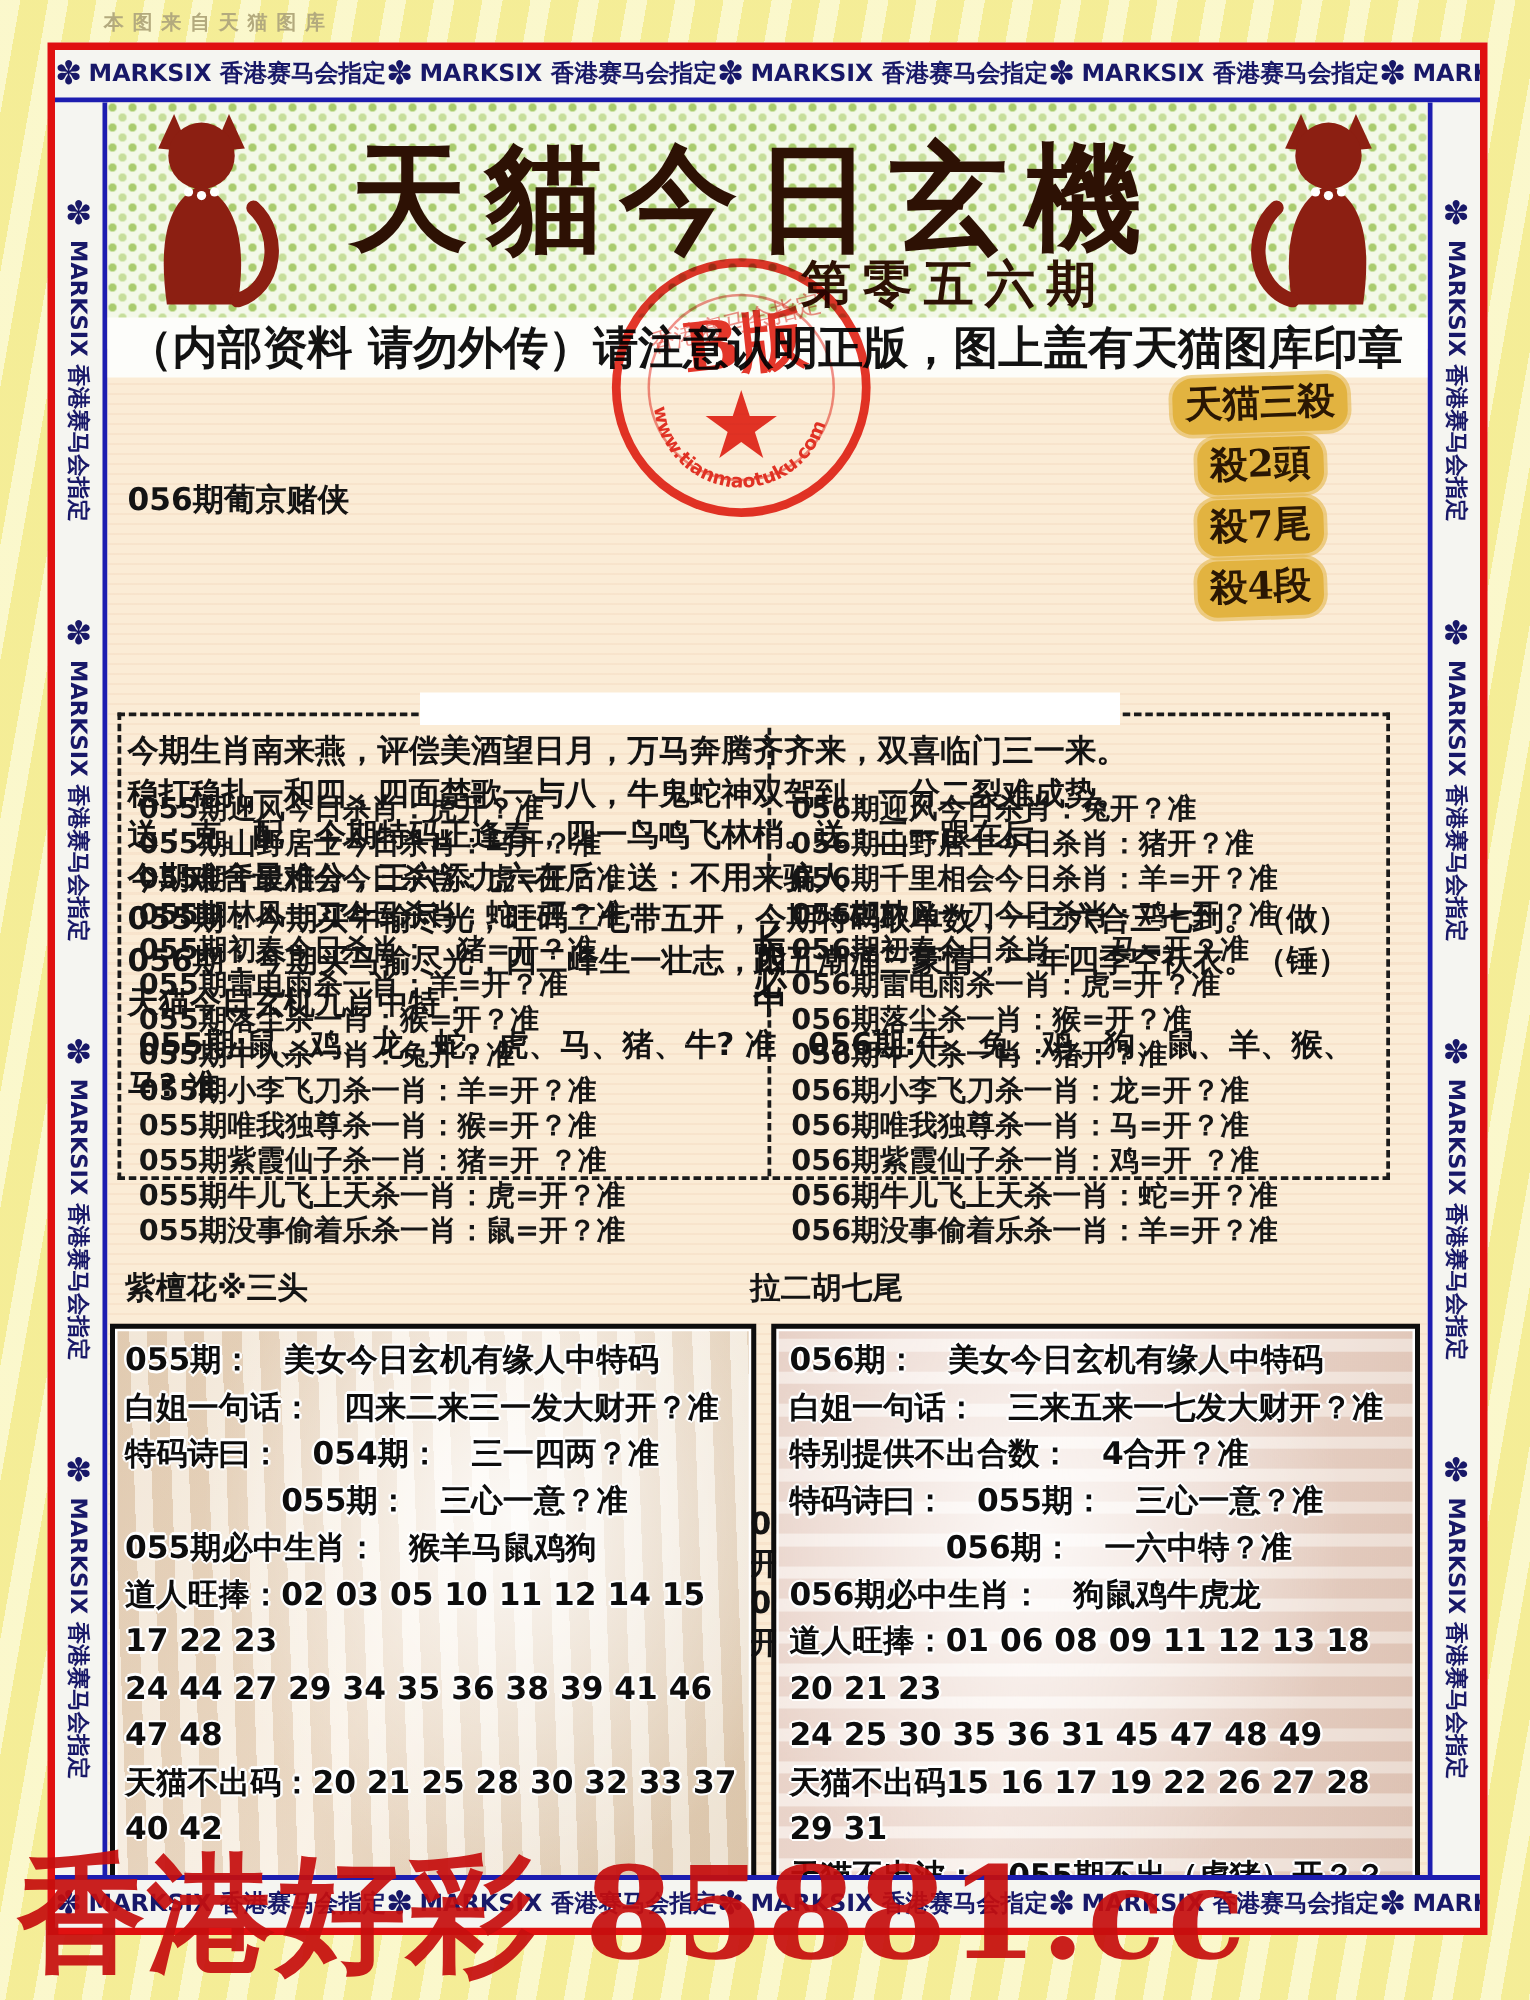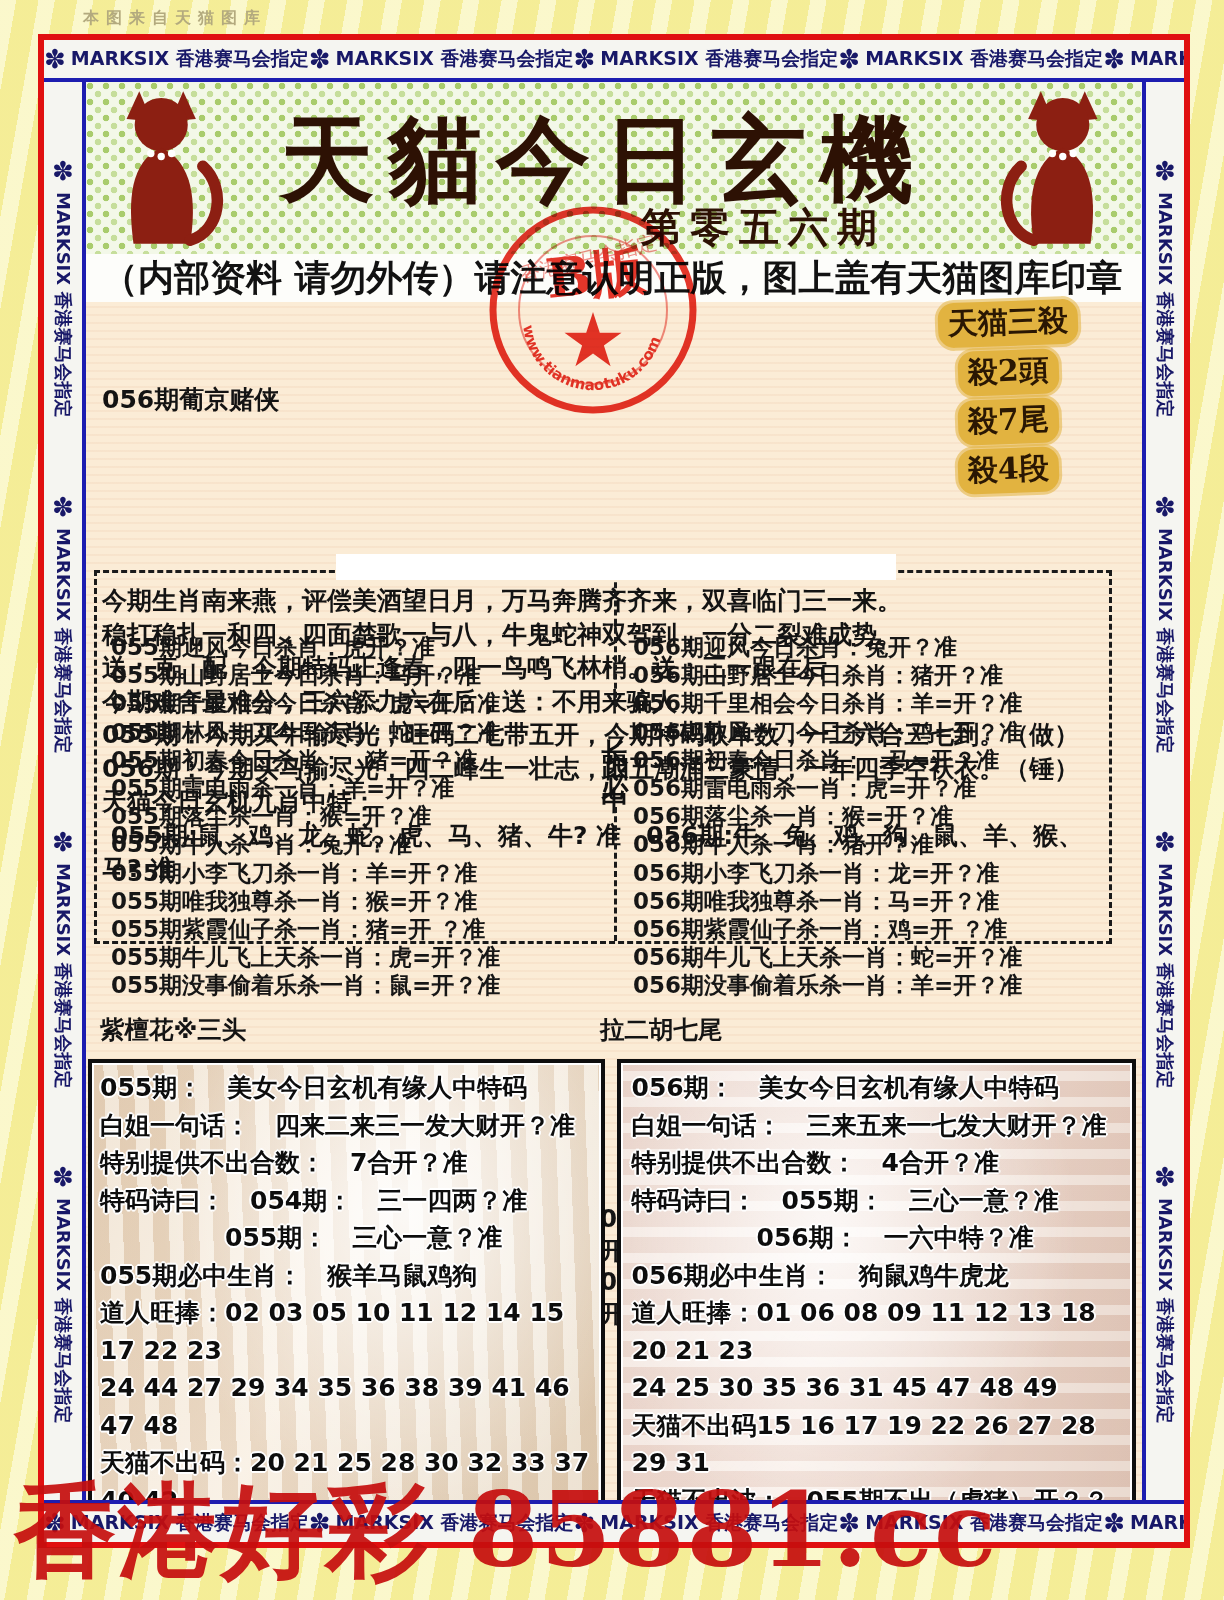--- a/index.html
+++ b/index.html
@@ -271,21 +271,20 @@
           <div>
             
           <div>055期：3尾,5尾,2尾,7尾,1尾,4尾,8尾≡≡开？【准】</div><div>056期：4尾,1尾,3尾,0尾,5尾,8尾,9尾≡≡开？【准】</div></div>
         </div>
 
         <div class="photo-boxes">
           <div class="photo-box photo-box-left">
 
           <div class="box-line">055期：　美女今日玄机有缘人中特码</div>
               <div class="box-line">白姐一句话：　四来二来三一发大财开？准</div>
-              <div class="box-line">特别提供不出合数：　7合开？准</div>
               <div class="box-line">特码诗曰：　054期：　三一四两？准</div>
               <div class="box-line">　　　　　055期：　三心一意？准</div>
               <div class="box-line">055期必中生肖：　猴羊马鼠鸡狗</div>
               <div class="box-line">道人旺捧：02 03 05 10 11 12 14 15 17 22 23</div>
               <div class="box-line">24 44 27 29 34 35 36 38 39 41 46 47 48</div>
               <div class="box-line">天猫不出码：20 21 25 28 30 32 33 37 40 42</div>
             </div>
           <div class="photo-box photo-box-right">
 
           <div class="box-line">056期：　美女今日玄机有缘人中特码</div>

